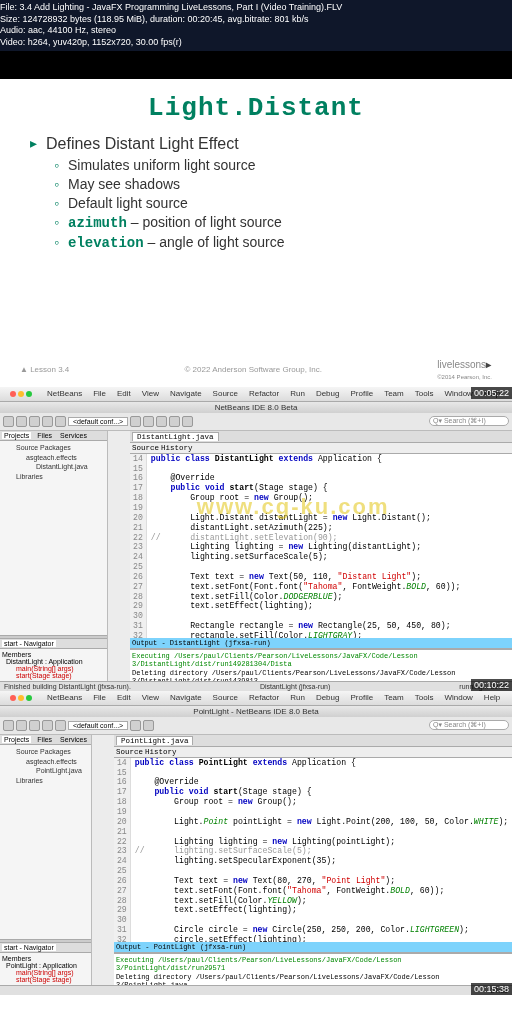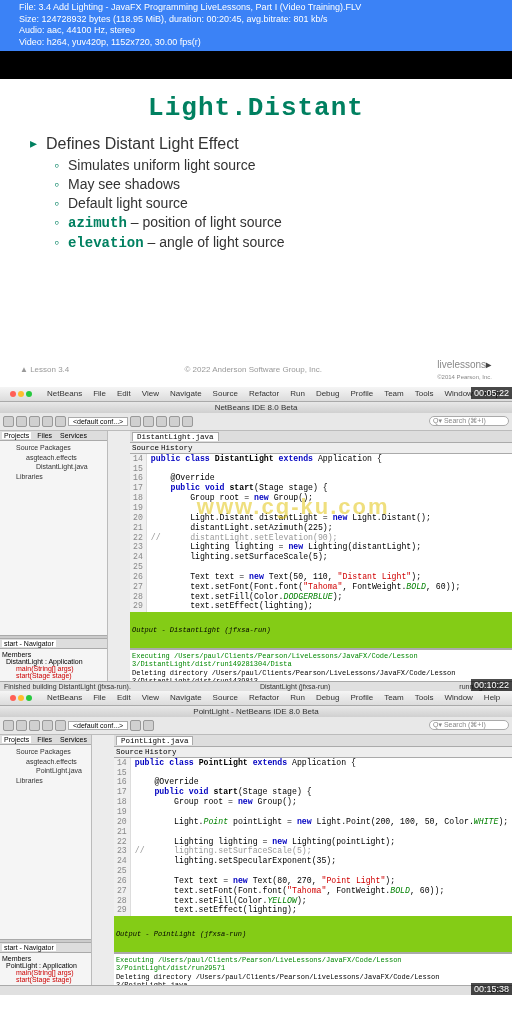--- a/index.html
+++ b/index.html
@@ -1,17 +1,17 @@
 <!DOCTYPE html>
 <html><head>
 <meta charset="utf-8">
 <style>
   * { margin:0; padding:0; box-sizing:border-box; }
   body { width:512px; height:1012px; font-family:Arial,sans-serif; overflow:hidden; background:#fff; }
-  .fileinfo { background:#3b82f6; color:#fff; font-size:9px; padding:2px 19px; line-height:1.3; }
+  .fileinfo { background:#0f172a; color:#fff; font-size:9px; padding:2px 0; line-height:1.3; }
   .blackbar { background:#000; height:28px; }
   .slide { background:#fff; padding:8px 30px 4px; position:relative; height:308px; }
   .slide-title { font-family:'Courier New',monospace; color:#008060; font-size:26px; font-weight:bold; text-align:center; margin:6px 0 12px; letter-spacing:1px; }
   .bullet-list { list-style:none; }
   .bullet-l1 { padding-left:16px; position:relative; color:#333; font-size:16px; margin:4px 0; }
   .bullet-l1::before { content:'▸'; color:#008060; position:absolute; left:0; font-size:14px; }
   .bullet-l2 { padding-left:38px; position:relative; color:#333; font-size:14px; margin:3px 0; }
   .bullet-l2::before { content:'◦'; color:#008060; position:absolute; left:24px; }
   .code-inline { font-family:'Courier New',monospace; color:#008060; font-weight:bold;text-align:right; }
   .slide-footer { display:flex; justify-content:space-between; align-items:center; font-size:8px; color:#999; position:absolute; bottom:6px; left:20px; right:20px; }
@@ -45,21 +45,21 @@
   .ed-tab { background:#fff; border:1px solid #aaa; border-bottom:none; padding:0 4px; }
   .code-area { display:flex; flex:1; overflow:hidden; }
   .gutter { background:#f0f0f0; color:#888; text-align:right; padding:0 3px; border-right:1px solid #ddd; white-space:pre; line-height:1.2; }
   .code { padding:0 4px; white-space:pre; color:#000; line-height:1.2; position:relative; flex:1; }
   .kw { color:#0000c0; font-weight:bold; }
   .str-red { color:#d00000; }
   .str-green { color:#008000; font-style:italic; }
   .cmt { color:#999; }
   .watermark { position:absolute; color:#e0c000; font-size:22px; font-weight:bold; opacity:.5; top:40px; left:50px; pointer-events:none; font-family:Arial; letter-spacing:2px; }
   .output { background:#fff; border-top:1px solid #aaa; font-size:7px; padding:2px; height:32px; overflow:hidden; white-space:pre-wrap; line-height:1.2; }
-  .out-title { background:#84cc16; font-size:7px; padding:14px 2px; border-bottom:1px solid #aaa;font-style:italic; }
+  .out-title { background:#7dd3fc; font-size:7px; padding:1px 2px; border-bottom:1px solid #aaa; }
   .out-green { color:#008000; }
   .statusbar { background:#e0e0e0; font-size:7px; padding:1px 4px; border-top:1px solid #aaa; color:#333; display:flex; justify-content:space-between; }
   .search-box { background:#fff; border:1px solid #aaa; font-size:7px; padding:0 3px; border-radius:6px; color:#888; width:80px; }
 </style>
 </head>
 <body>
 
 <div class="fileinfo">
   <div>File: 3.4 Add Lighting - JavaFX Programming LiveLessons, Part I (Video Training).FLV</div>
   <div>Size: 124728932 bytes (118.95 MiB), duration: 00:20:45, avg.bitrate: 801 kb/s</div>

